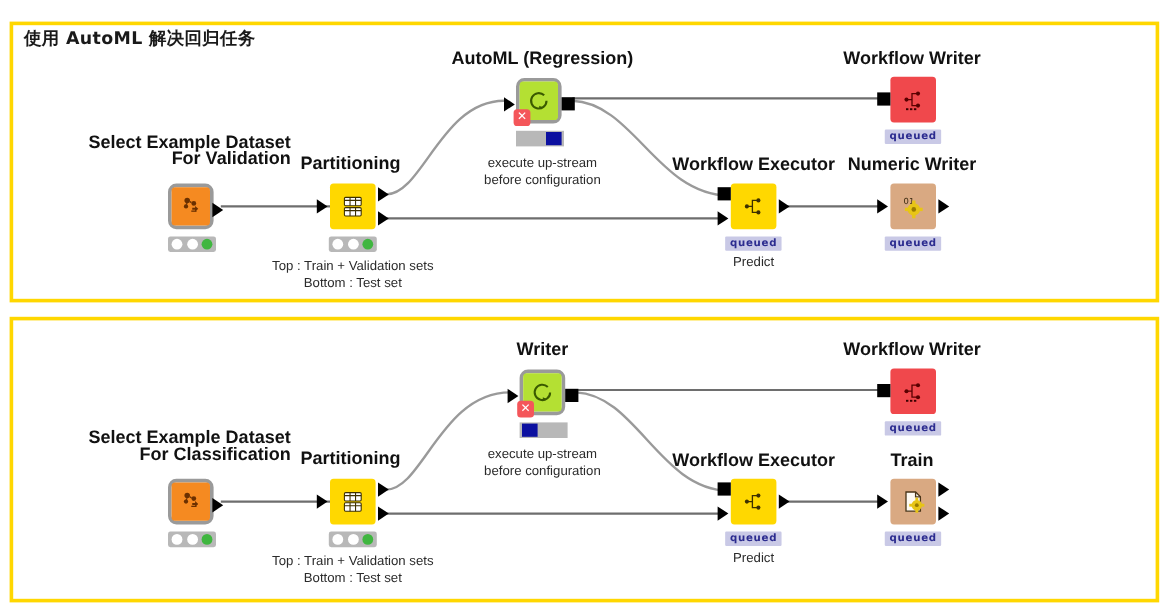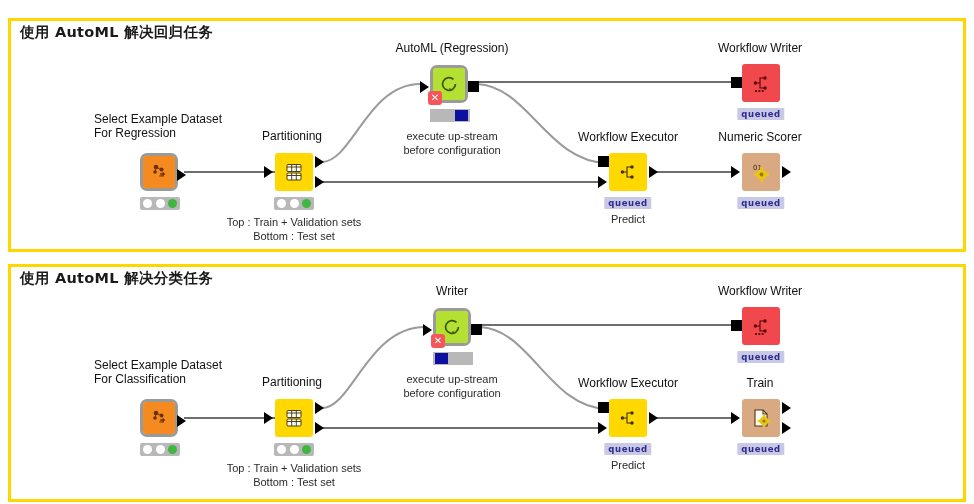--- a/index.html
+++ b/index.html
@@ -32,24 +32,24 @@
     white-space:nowrap;
     font-family:"DejaVu Sans","Liberation Sans",sans-serif;
   }
 
   
   .wires{position:absolute;left:0;top:0;width:974px;height:504px;pointer-events:none;}
 
   
   .nlabel{
     position:absolute;
-    font-size:12px;
-    font-weight:normal;
+    font-size:15px;
+    font-weight:bold;
     color:#111;
-    text-align:left;
+    text-align:right;
     white-space:nowrap;
     line-height:13.5px;
     transform:translateX(-50%);
   }
   .nlabel.two{line-height:14px;}
 
   
   .node{
     position:absolute;
     width:38px;height:38px;
@@ -160,21 +160,20 @@
 </style>
 </head>
 <body>
 
 <div class="canvas">
 
   <div class="frame" id="frame-regression"></div>
   <div class="frame-title" style="left:20px;top:11px;">使用 AutoML 解决回归任务</div>
 
   <div class="frame" id="frame-classification"></div>
-  <div class="frame-title" style="left:20px;top:257px;">使用 AutoML 解决分类任务</div>
 
   <svg class="wires" viewBox="0 0 974 504">
 
     <path d="M184,160 L275,160" stroke="#6e6e6e" stroke-width="1.8" fill="none"></path>
 
     <path d="M322,150 C352,150 368,72 420,72" stroke="#9a9a9a" stroke-width="2" fill="none"></path>
 
     <path d="M322,170 L604,170" stroke="#6e6e6e" stroke-width="1.8" fill="none"></path>
 
     <path d="M477,70 L733,70" stroke="#6e6e6e" stroke-width="1.8" fill="none"></path>
@@ -191,21 +190,21 @@
 
     <path d="M480,313 L733,313" stroke="#6e6e6e" stroke-width="1.8" fill="none"></path>
 
     <path d="M480,315 C530,317 550,396 607,397" stroke="#9a9a9a" stroke-width="2" fill="none"></path>
 
     <path d="M655,406 L733,406" stroke="#6e6e6e" stroke-width="1.8" fill="none"></path>
   </svg>
 
   <div class="nlabel two" style="left:158px;top:100px;">
     <div>Select Example Dataset</div>
-    <div>For Regression</div>
+    <div>For Validation</div>
   </div>
   <div class="node meta" style="left:140px;top:141px;">
     <div class="inner c-orange">
       <svg width="24" height="24" viewBox="0 0 24 24" aria-hidden="true">
         <g fill="#6b3000">
           <circle cx="9" cy="7" r="2.3"></circle>
           <circle cx="14.5" cy="9.5" r="2"></circle>
           <circle cx="8" cy="12" r="1.8"></circle>
           <path d="M9 9.3 L8 10.6 M11.2 8 L12.6 8.9" stroke="#6b3000" stroke-width="1.1"></path>
           <path d="M13.2 13.2 l2.4 0 0 -1.6 2.6 2.4 -2.6 2.4 0 -1.6 -2.4 0 z"></path>
@@ -315,21 +314,21 @@
       </svg>
     </div>
     <div class="port sq" style="left:-11px;top:3px;"></div>
     <div class="port in-tri" style="left:-11px;top:23px;"></div>
     <div class="port out-tri" style="right:-11px;top:13px;"></div>
   </div>
   <div class="queued" style="left:628px;top:185px;">queued</div>
   <div class="subcaption" style="left:628px;top:201px;">Predict</div>
 
   <div class="nlabel" style="left:760px;top:119px;">
-    <div>Numeric Scorer</div>
+    <div>Numeric Writer</div>
   </div>
   <div class="node plain" style="left:742px;top:141px;">
     <div class="inner c-tan">
       <svg width="26" height="26" viewBox="0 0 26 26" aria-hidden="true">
         <text x="5" y="11" font-size="7" font-family="DejaVu Sans, sans-serif" fill="#3a2a10">01</text>
         <g transform="translate(13.5,15.5)">
           <circle r="5.2" fill="#e8c516"></circle>
           <g fill="#e8c516">
             <rect x="-1.4" y="-7.4" width="2.8" height="3"></rect>
             <rect x="-1.4" y="4.4" width="2.8" height="3"></rect>

